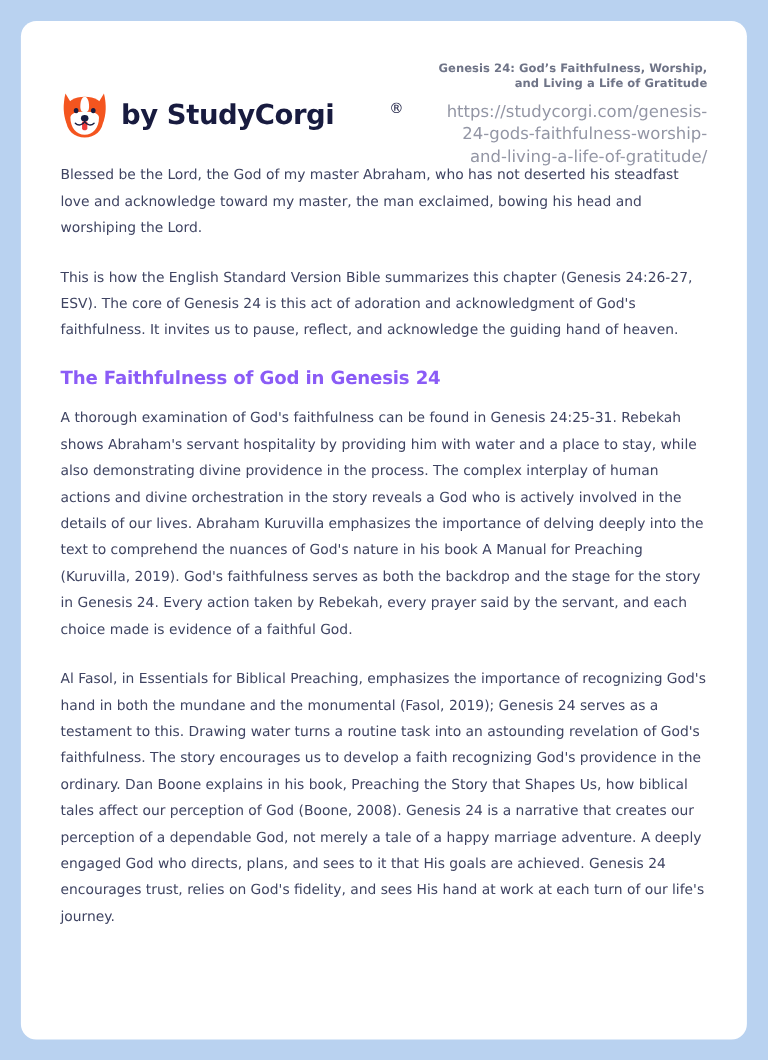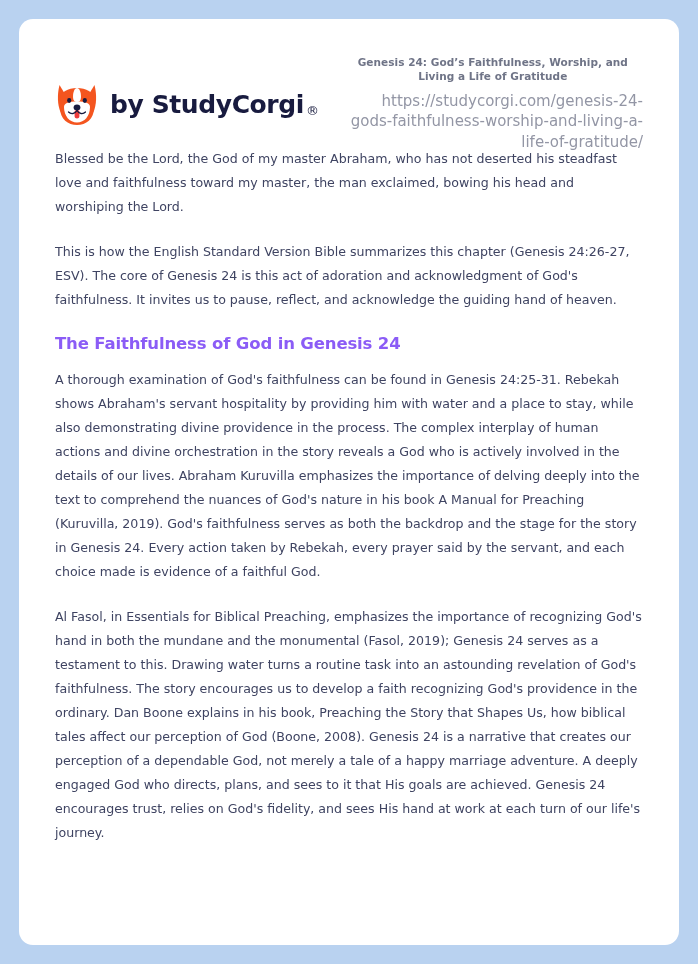--- a/index.html
+++ b/index.html
@@ -44,27 +44,28 @@
 
   .brand-logo {
     width: 44px;
     height: 46px;
     flex: 0 0 auto;
     display: block;
   }
 
   .brand-wordmark {
     display: flex;
-    align-items: flex-end;
+    align-items: flex-start;
     font-size: 25px;
     font-weight: 700;
     letter-spacing: -0.4px;
     color: #181b3f;
     line-height: 1;
     white-space: nowrap;
+    gap: 48px;
   }
 
   .brand-reg {
     font-size: 13px;
     font-weight: 400;
     line-height: 1;
     margin-left: 2px;
     margin-top: 1px;
     color: #181b3f;
   }
@@ -76,21 +77,20 @@
     max-width: 360px;
     margin-left: auto;
   }
 
   .doc-meta-title {
     font-size: 10.5px;
     font-weight: 700;
     color: #6f7487;
     line-height: 1.35;
     letter-spacing: 0.05px;
-    text-align: center;
   }
 
   .doc-meta-url {
     margin-top: 7px;
     font-size: 15px;
     font-weight: 400;
     color: #9396a5;
     line-height: 1.38;
     word-break: break-word;
   }
@@ -157,21 +157,21 @@
 
     <div class="doc-meta">
       <div class="doc-meta-title">Genesis 24: God’s Faithfulness, Worship, and Living a Life of Gratitude</div>
       <div class="doc-meta-url">https://studycorgi.com/genesis-24-gods-faithfulness-worship-and-living-a-life-of-gratitude/</div>
     </div>
 
   </header>
 
   <main class="doc-body">
 
-    <p class="para">Blessed be the Lord, the God of my master Abraham, who has not deserted his steadfast love and faithfulness toward my master, the man exclaimed, bowing his head and worshiping the Lord.</p>
+    <p class="para">Blessed be the Lord, the God of my master Abraham, who has not deserted his steadfast love and acknowledge toward my master, the man exclaimed, bowing his head and worshiping the Lord.</p>
 
     <p class="para">This is how the English Standard Version Bible summarizes this chapter (Genesis 24:26-27, ESV). The core of Genesis 24 is this act of adoration and acknowledgment of God's faithfulness. It invites us to pause, reflect, and acknowledge the guiding hand of heaven.</p>
 
     <h2 class="section-heading">The Faithfulness of God in Genesis 24</h2>
 
     <p class="para">A thorough examination of God's faithfulness can be found in Genesis 24:25-31. Rebekah shows Abraham's servant hospitality by providing him with water and a place to stay, while also demonstrating divine providence in the process. The complex interplay of human actions and divine orchestration in the story reveals a God who is actively involved in the details of our lives. Abraham Kuruvilla emphasizes the importance of delving deeply into the text to comprehend the nuances of God's nature in his book A Manual for Preaching (Kuruvilla, 2019). God's faithfulness serves as both the backdrop and the stage for the story in Genesis 24. Every action taken by Rebekah, every prayer said by the servant, and each choice made is evidence of a faithful God.</p>
 
     <p class="para">Al Fasol, in Essentials for Biblical Preaching, emphasizes the importance of recognizing God's hand in both the mundane and the monumental (Fasol, 2019); Genesis 24 serves as a testament to this. Drawing water turns a routine task into an astounding revelation of God's faithfulness. The story encourages us to develop a faith recognizing God's providence in the ordinary. Dan Boone explains in his book, Preaching the Story that Shapes Us, how biblical tales affect our perception of God (Boone, 2008). Genesis 24 is a narrative that creates our perception of a dependable God, not merely a tale of a happy marriage adventure. A deeply engaged God who directs, plans, and sees to it that His goals are achieved. Genesis 24 encourages trust, relies on God's fidelity, and sees His hand at work at each turn of our life's journey.</p>
 
   </main>

